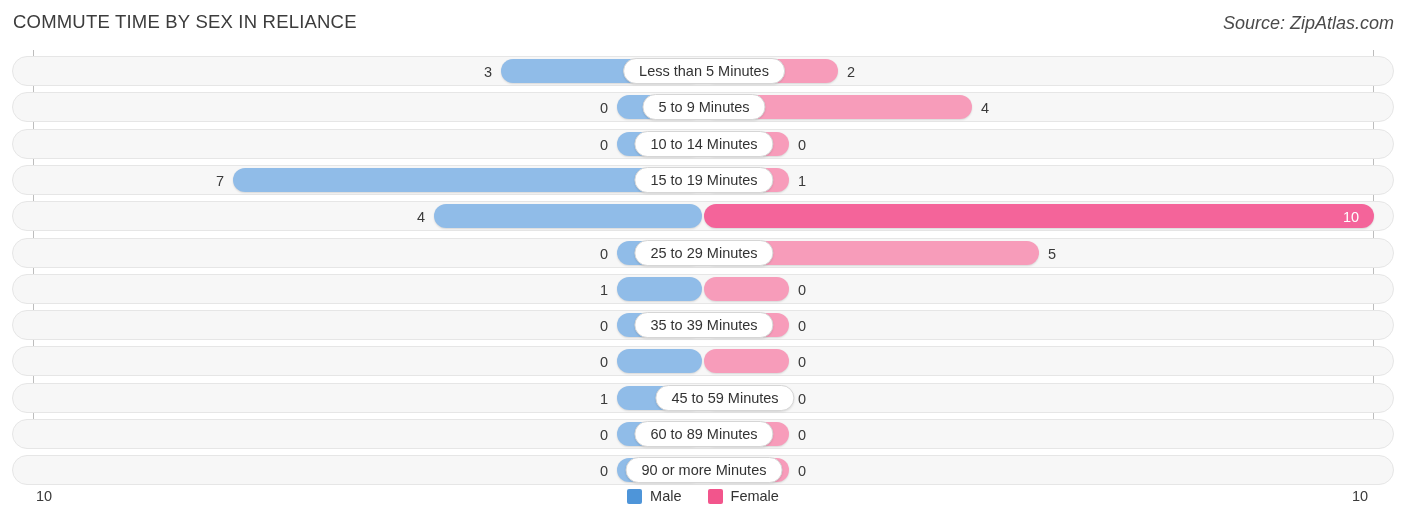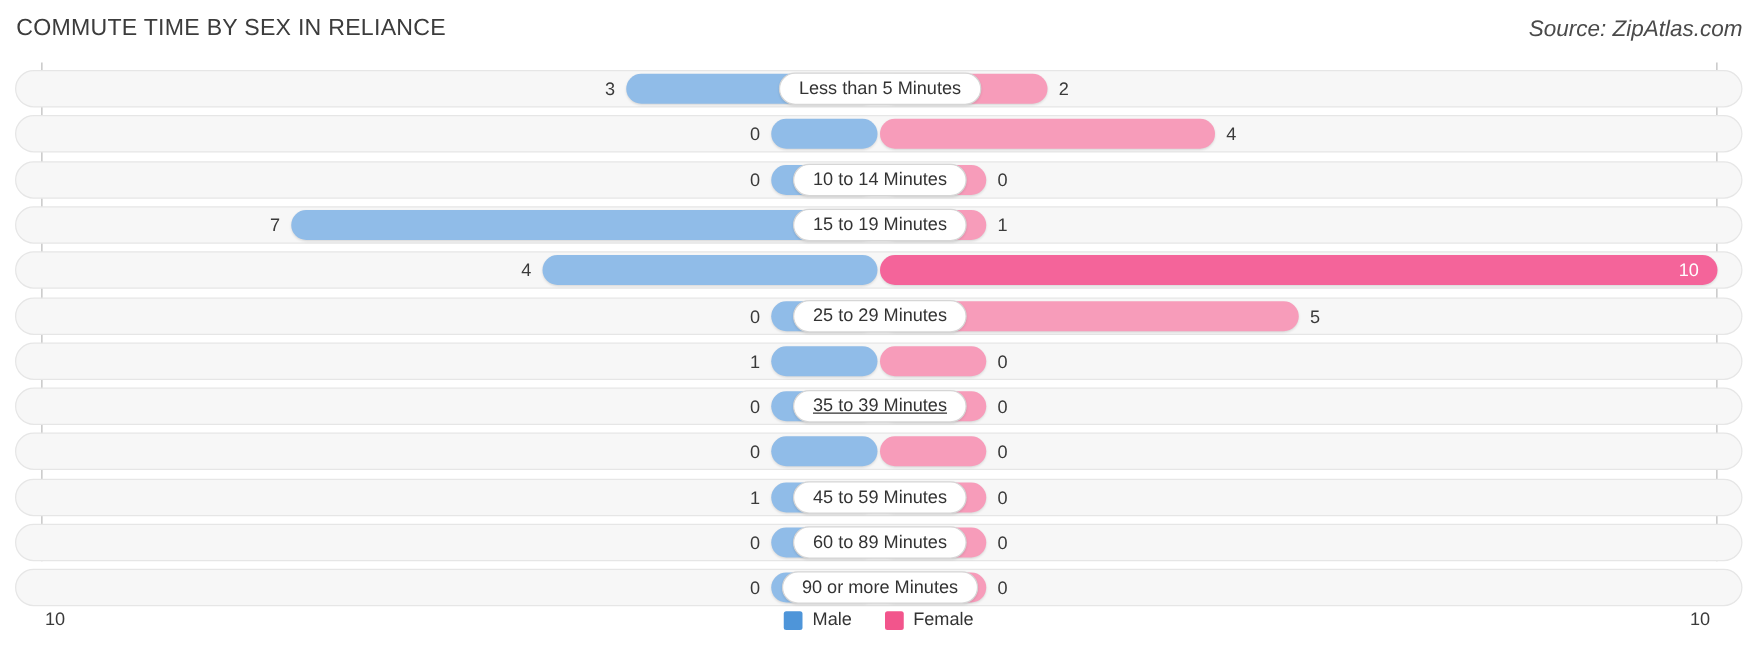--- a/index.html
+++ b/index.html
@@ -114,20 +114,21 @@
             <div class="val female-out" style="top: 1px; left: 834px;">2</div>
             <div class="pill" style="left: 691px;">Less than 5 Minutes</div>
           </div>
         </div>
         <div class="row" style="top: 42.3px;">
           <div class="row-inner">
             <div class="bar male" style="right: 691px; width: 85px;"></div>
             <div class="val male-out" style="right: 785px; top: 1px;">0</div>
             <div class="bar female" style="left: 691px; width: 268px;"></div>
             <div class="val female-out" style="top: 1px; left: 968px;">4</div>
+            <div class="pill" style="left: 691px;">5 to 9 Minutes</div>
           </div>
         </div>
         <div class="row" style="top: 78.6px;">
           <div class="row-inner">
             <div class="bar male" style="right: 691px; width: 85px;"></div>
             <div class="val male-out" style="right: 785px; top: 1px;">0</div>
             <div class="bar female" style="left: 691px; width: 85px;"></div>
             <div class="val female-out" style="top: 1px; left: 785px;">0</div>
             <div class="pill" style="left: 691px;">10 to 14 Minutes</div>
           </div>
@@ -165,38 +166,38 @@
             <div class="bar female" style="left: 691px; width: 85px;"></div>
             <div class="val female-out" style="top: 1px; left: 785px;">0</div>
           </div>
         </div>
         <div class="row" style="top: 260.1px;">
           <div class="row-inner">
             <div class="bar male" style="right: 691px; width: 85px;"></div>
             <div class="val male-out" style="right: 785px; top: 1px;">0</div>
             <div class="bar female" style="left: 691px; width: 85px;"></div>
             <div class="val female-out" style="top: 1px; left: 785px;">0</div>
-            <div class="pill" style="left: 691px; text-decoration: underline;">35 to 39 Minutes</div>
+            <div class="pill" style="left: 691px;">35 to 39 Minutes</div>
           </div>
         </div>
         <div class="row" style="top: 296.4px;">
           <div class="row-inner">
             <div class="bar male" style="right: 691px; width: 85px;"></div>
             <div class="val male-out" style="right: 785px; top: 1px;">0</div>
             <div class="bar female" style="left: 691px; width: 85px;"></div>
             <div class="val female-out" style="top: 1px; left: 785px;">0</div>
           </div>
         </div>
         <div class="row" style="top: 332.7px;">
           <div class="row-inner">
             <div class="bar male" style="right: 691px; width: 85px;"></div>
             <div class="val male-out" style="right: 785px; top: 1px;">1</div>
             <div class="bar female" style="left: 691px; width: 85px;"></div>
             <div class="val female-out" style="top: 1px; left: 785px;">0</div>
-            <div class="pill" style="left: 691px;">45 to 59 Minutes</div>
+            <div class="pill" style="left: 712px;">45 to 59 Minutes</div>
           </div>
         </div>
         <div class="row" style="top: 369px;">
           <div class="row-inner">
             <div class="bar male" style="right: 691px; width: 85px;"></div>
             <div class="val male-out" style="right: 785px; top: 1px;">0</div>
             <div class="bar female" style="left: 691px; width: 85px;"></div>
             <div class="val female-out" style="top: 1px; left: 785px;">0</div>
             <div class="pill" style="left: 691px;">60 to 89 Minutes</div>
           </div>

